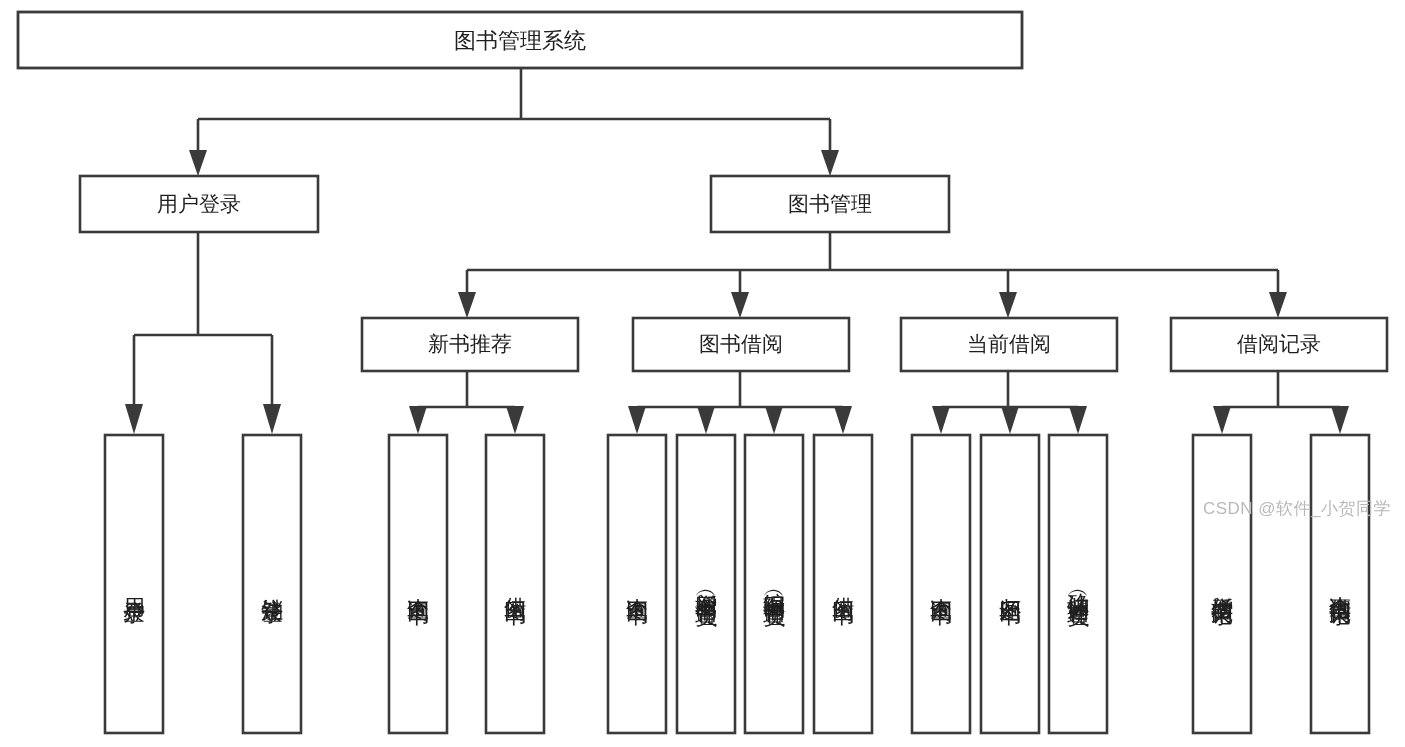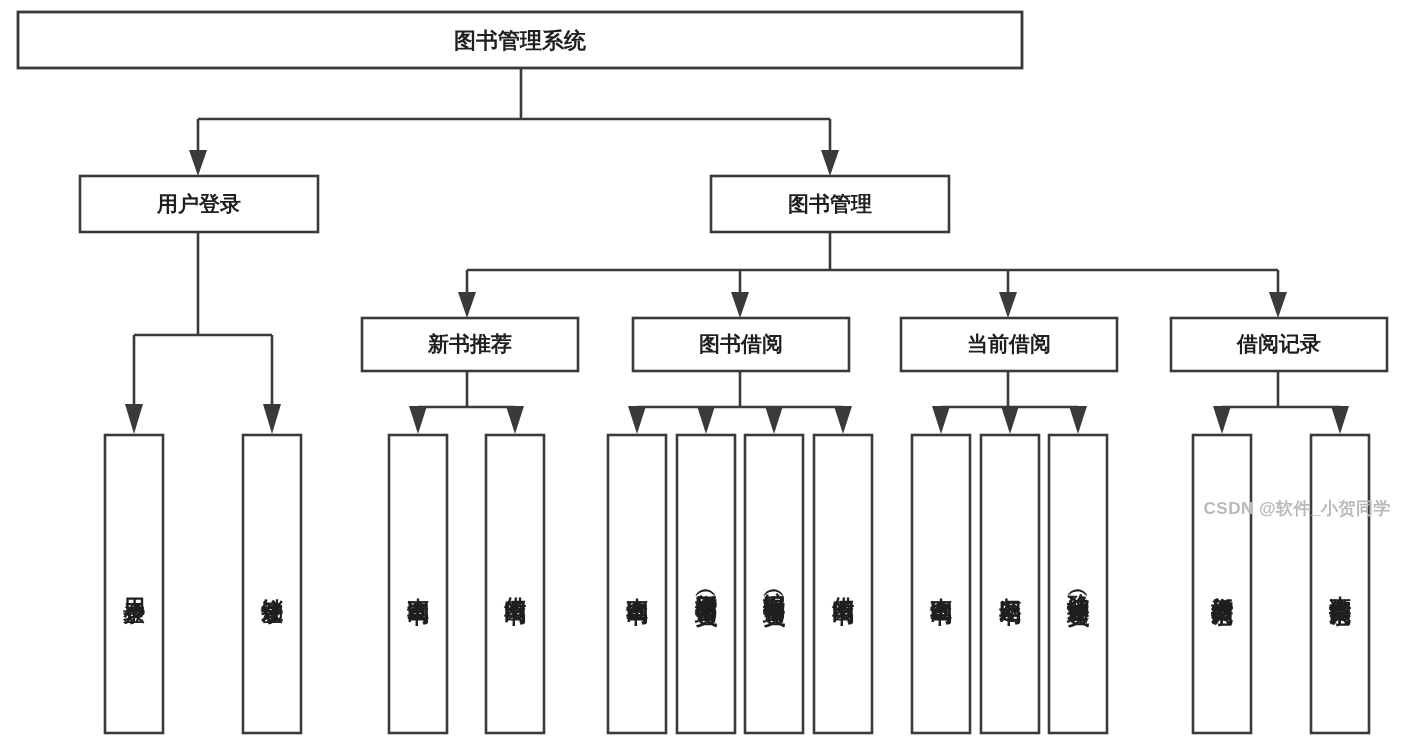--- a/index.html
+++ b/index.html
@@ -12,21 +12,20 @@
     width: 1405px;
     height: 747px;
     font-family: "Liberation Sans", "DejaVu Sans", sans-serif;
     overflow: hidden;
   }
   #diagram-root {
     position: relative;
     width: 1405px;
     height: 526px;
     background: #ffffff;
-    font-weight: bold;
   }
   svg.diagram-canvas {
     display: block;
     width: 1405px;
     height: 747px;
   }
   .node-box {
     fill: #ffffff;
     stroke: #3a3a3a;
     stroke-width: 2.6;

